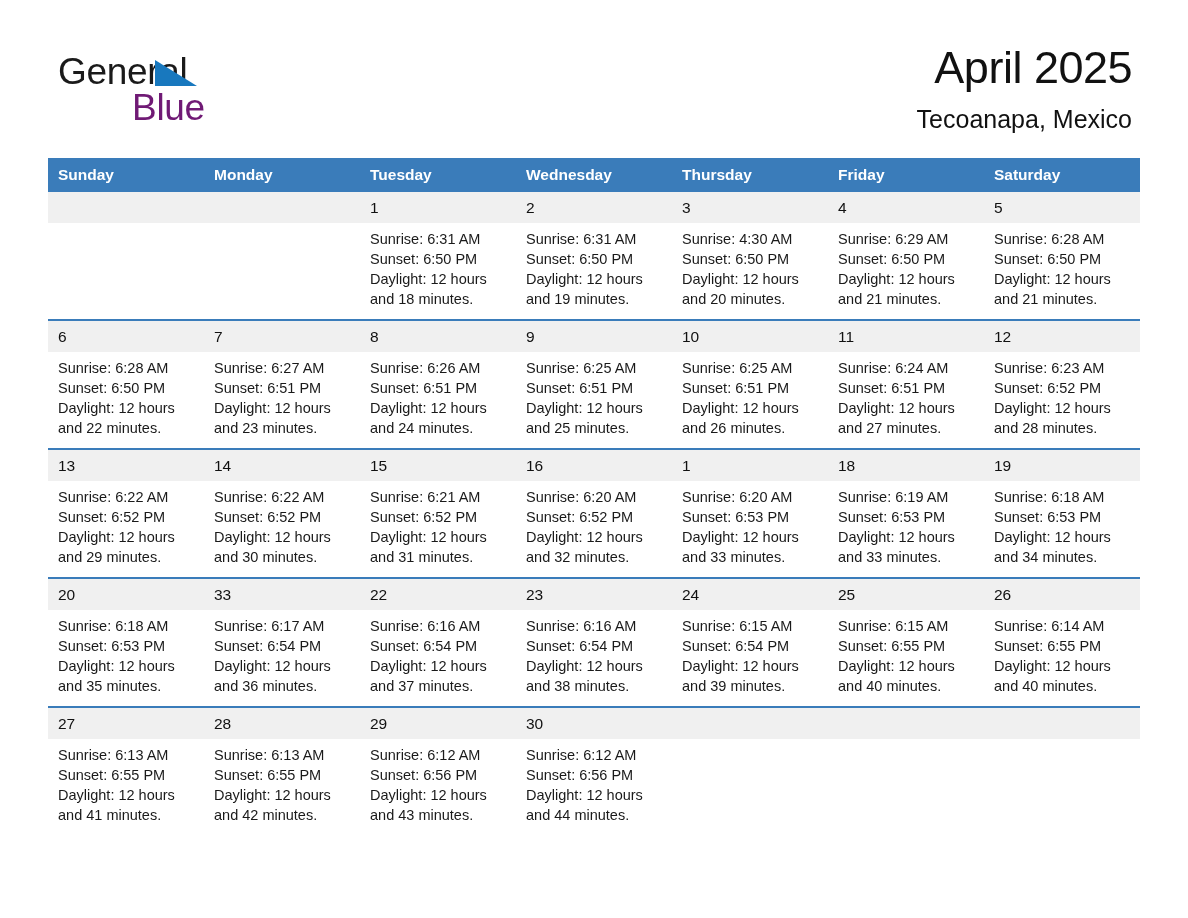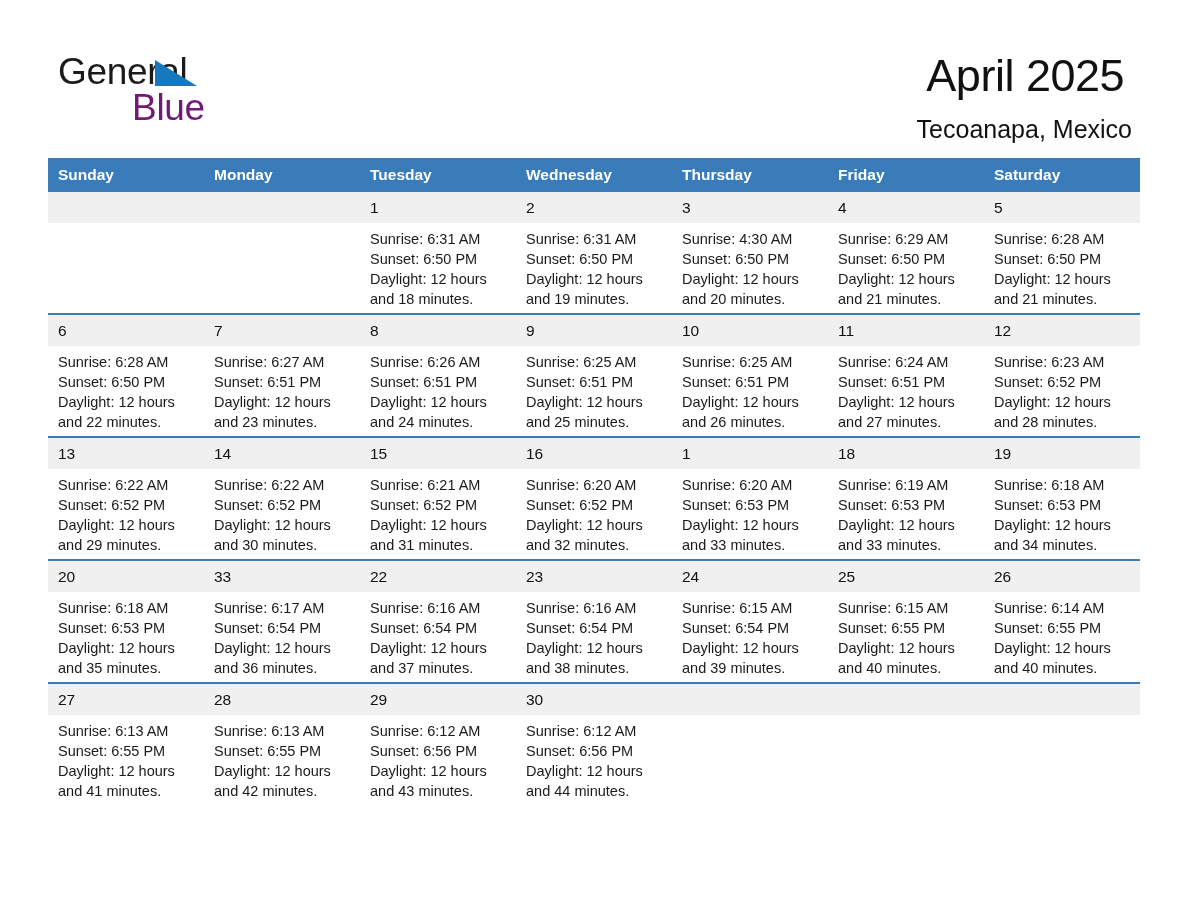--- a/index.html
+++ b/index.html
@@ -74,21 +74,21 @@
     position: absolute;
     right: 8px;
     top: 0;
     text-align: right;
   }
   .cal-title {
     font-size: 45px;
     line-height: 56px;
     color: #111111;
     font-weight: normal;
-    margin: 8px;
+    margin: 0;
     letter-spacing: -0.5px;
   }
   .cal-subtitle {
     font-size: 25px;
     line-height: 34px;
     color: #111111;
     margin: 6px 0 0 0;
     font-weight: normal;
   }
 
@@ -132,21 +132,21 @@
     line-height: 20px;
     color: #111111;
     padding: 6px 0 5px 10px;
     min-height: 20px;
   }
   .cell-empty .day-num {
     background: #f0f0f0;
     color: transparent;
   }
   .day-body {
-    padding: 6px 8px 4px 10px;
+    padding: 6px 8px 10px 10px;
     font-size: 14.5px;
     line-height: 20px;
     color: #1a1a1a;
   }
   .day-body div {
     white-space: normal;
   }
   .daylight-line {
     max-width: 128px;
   }

